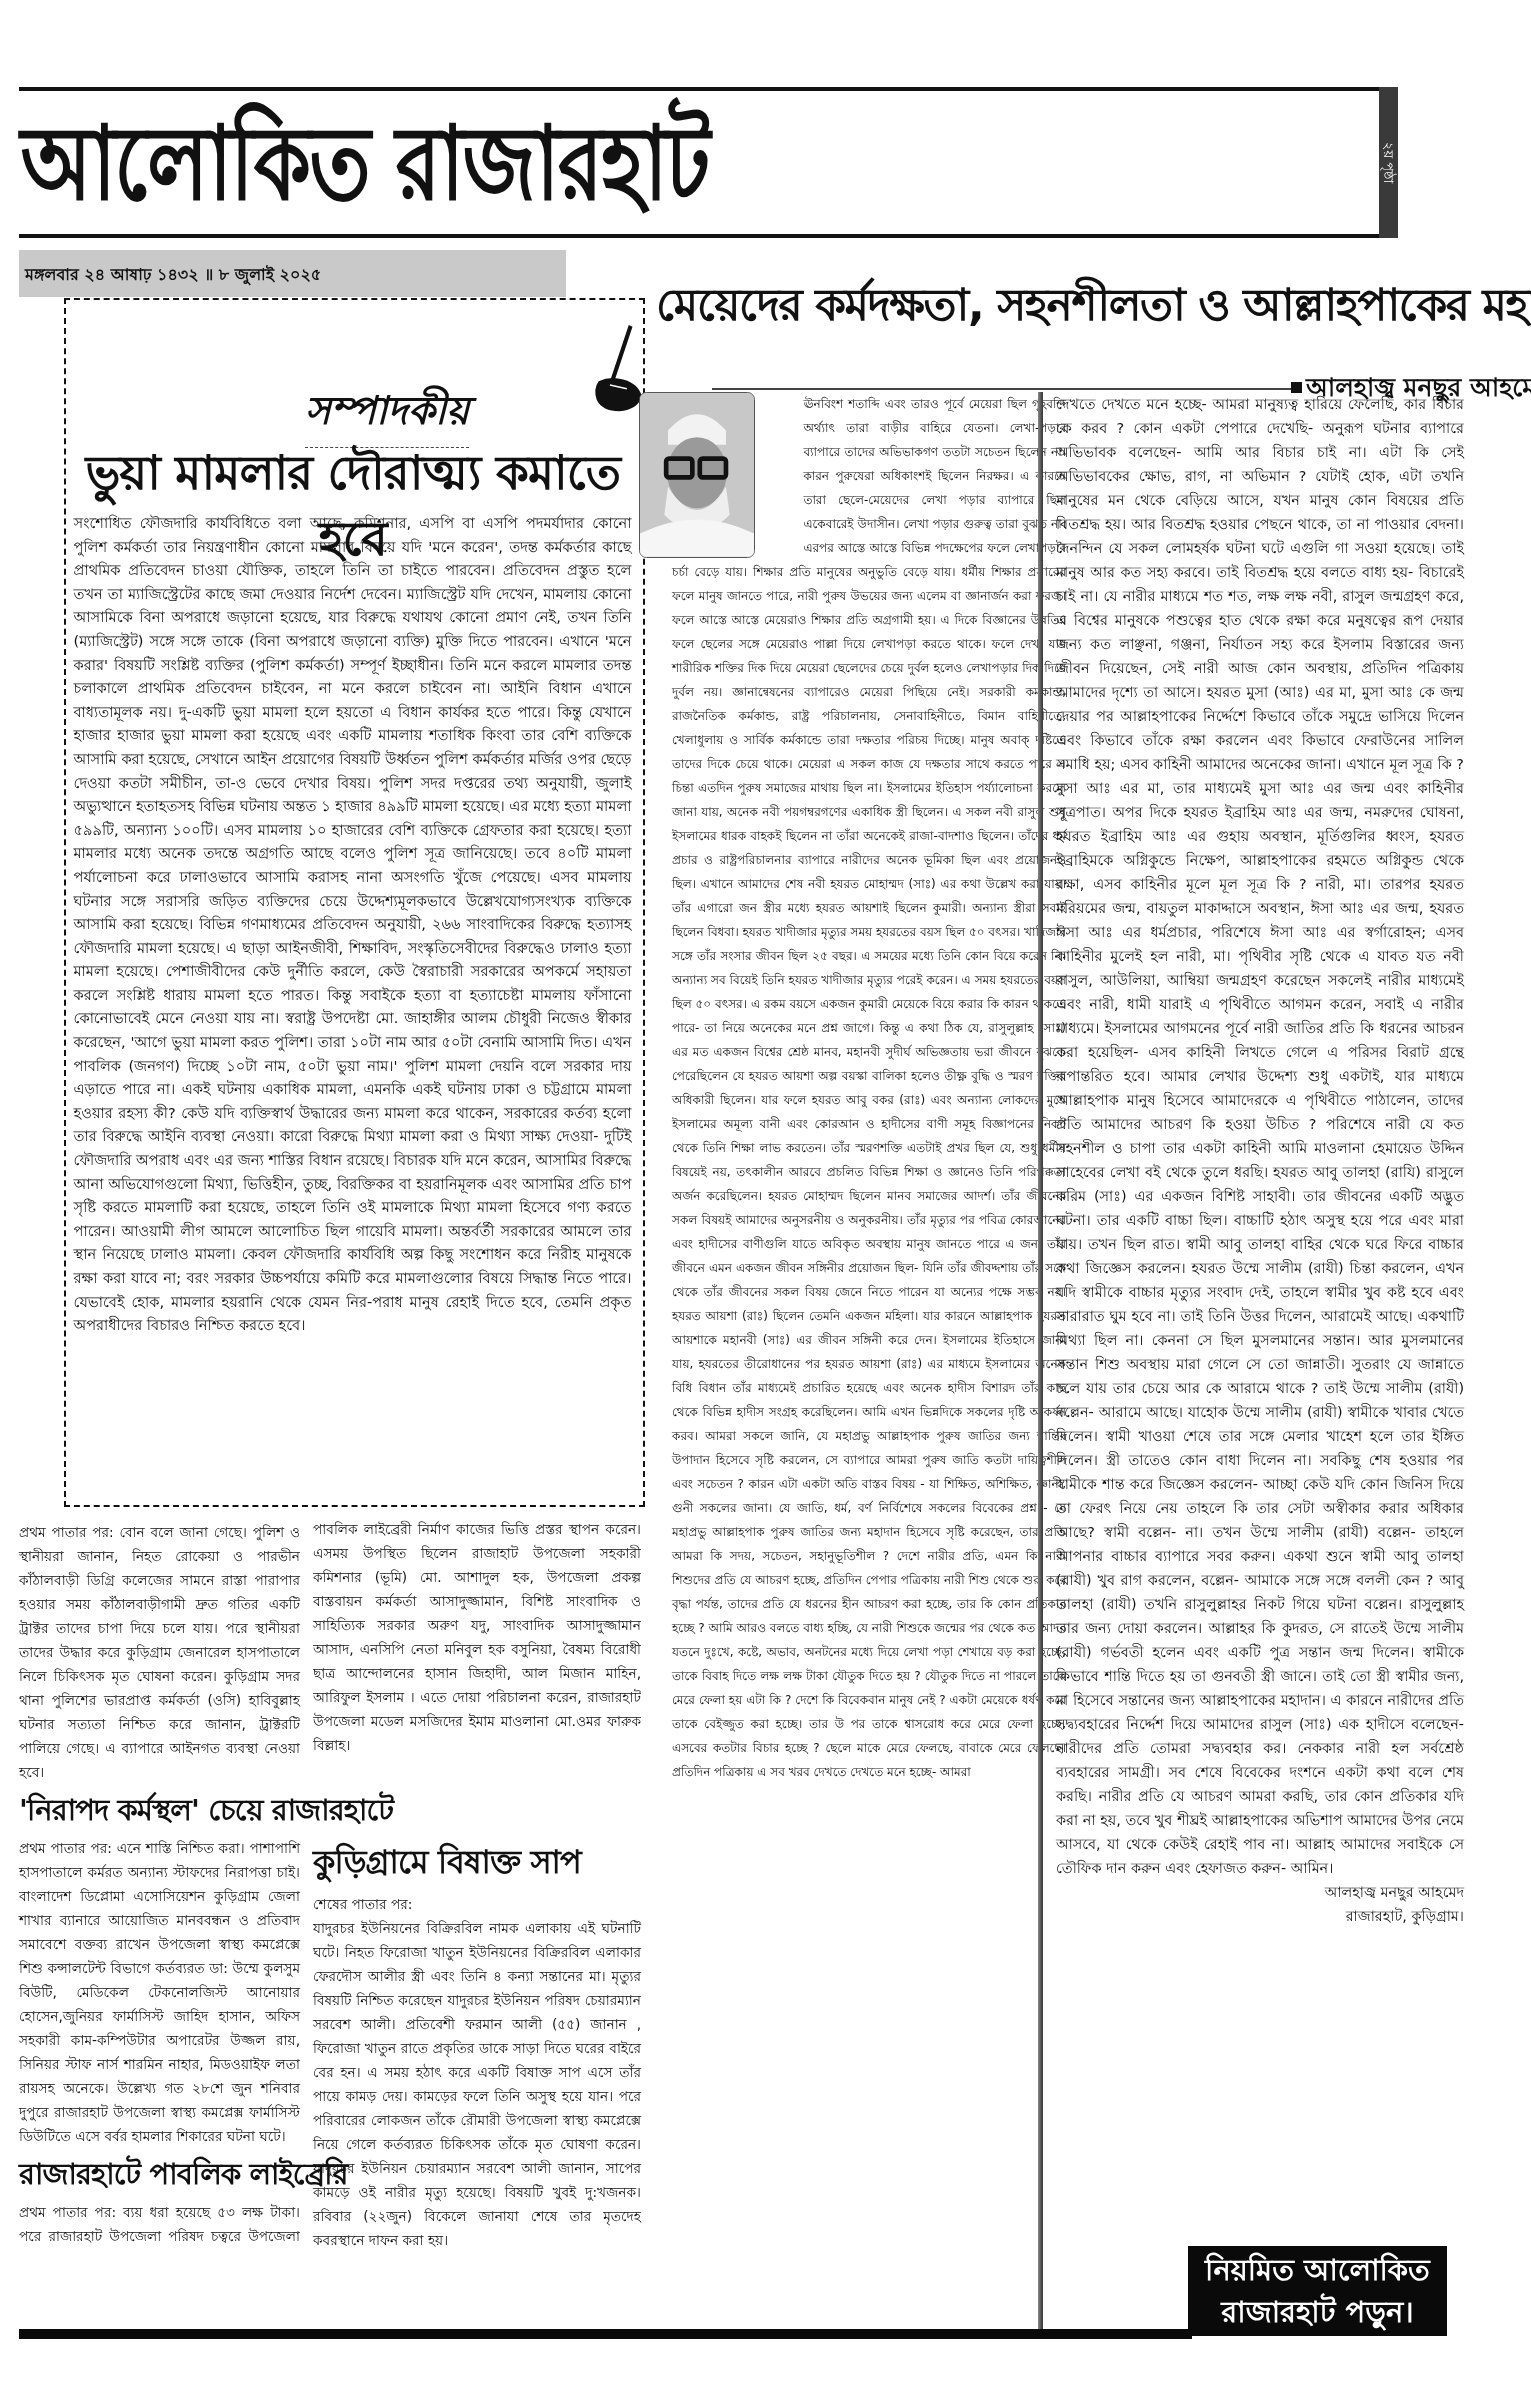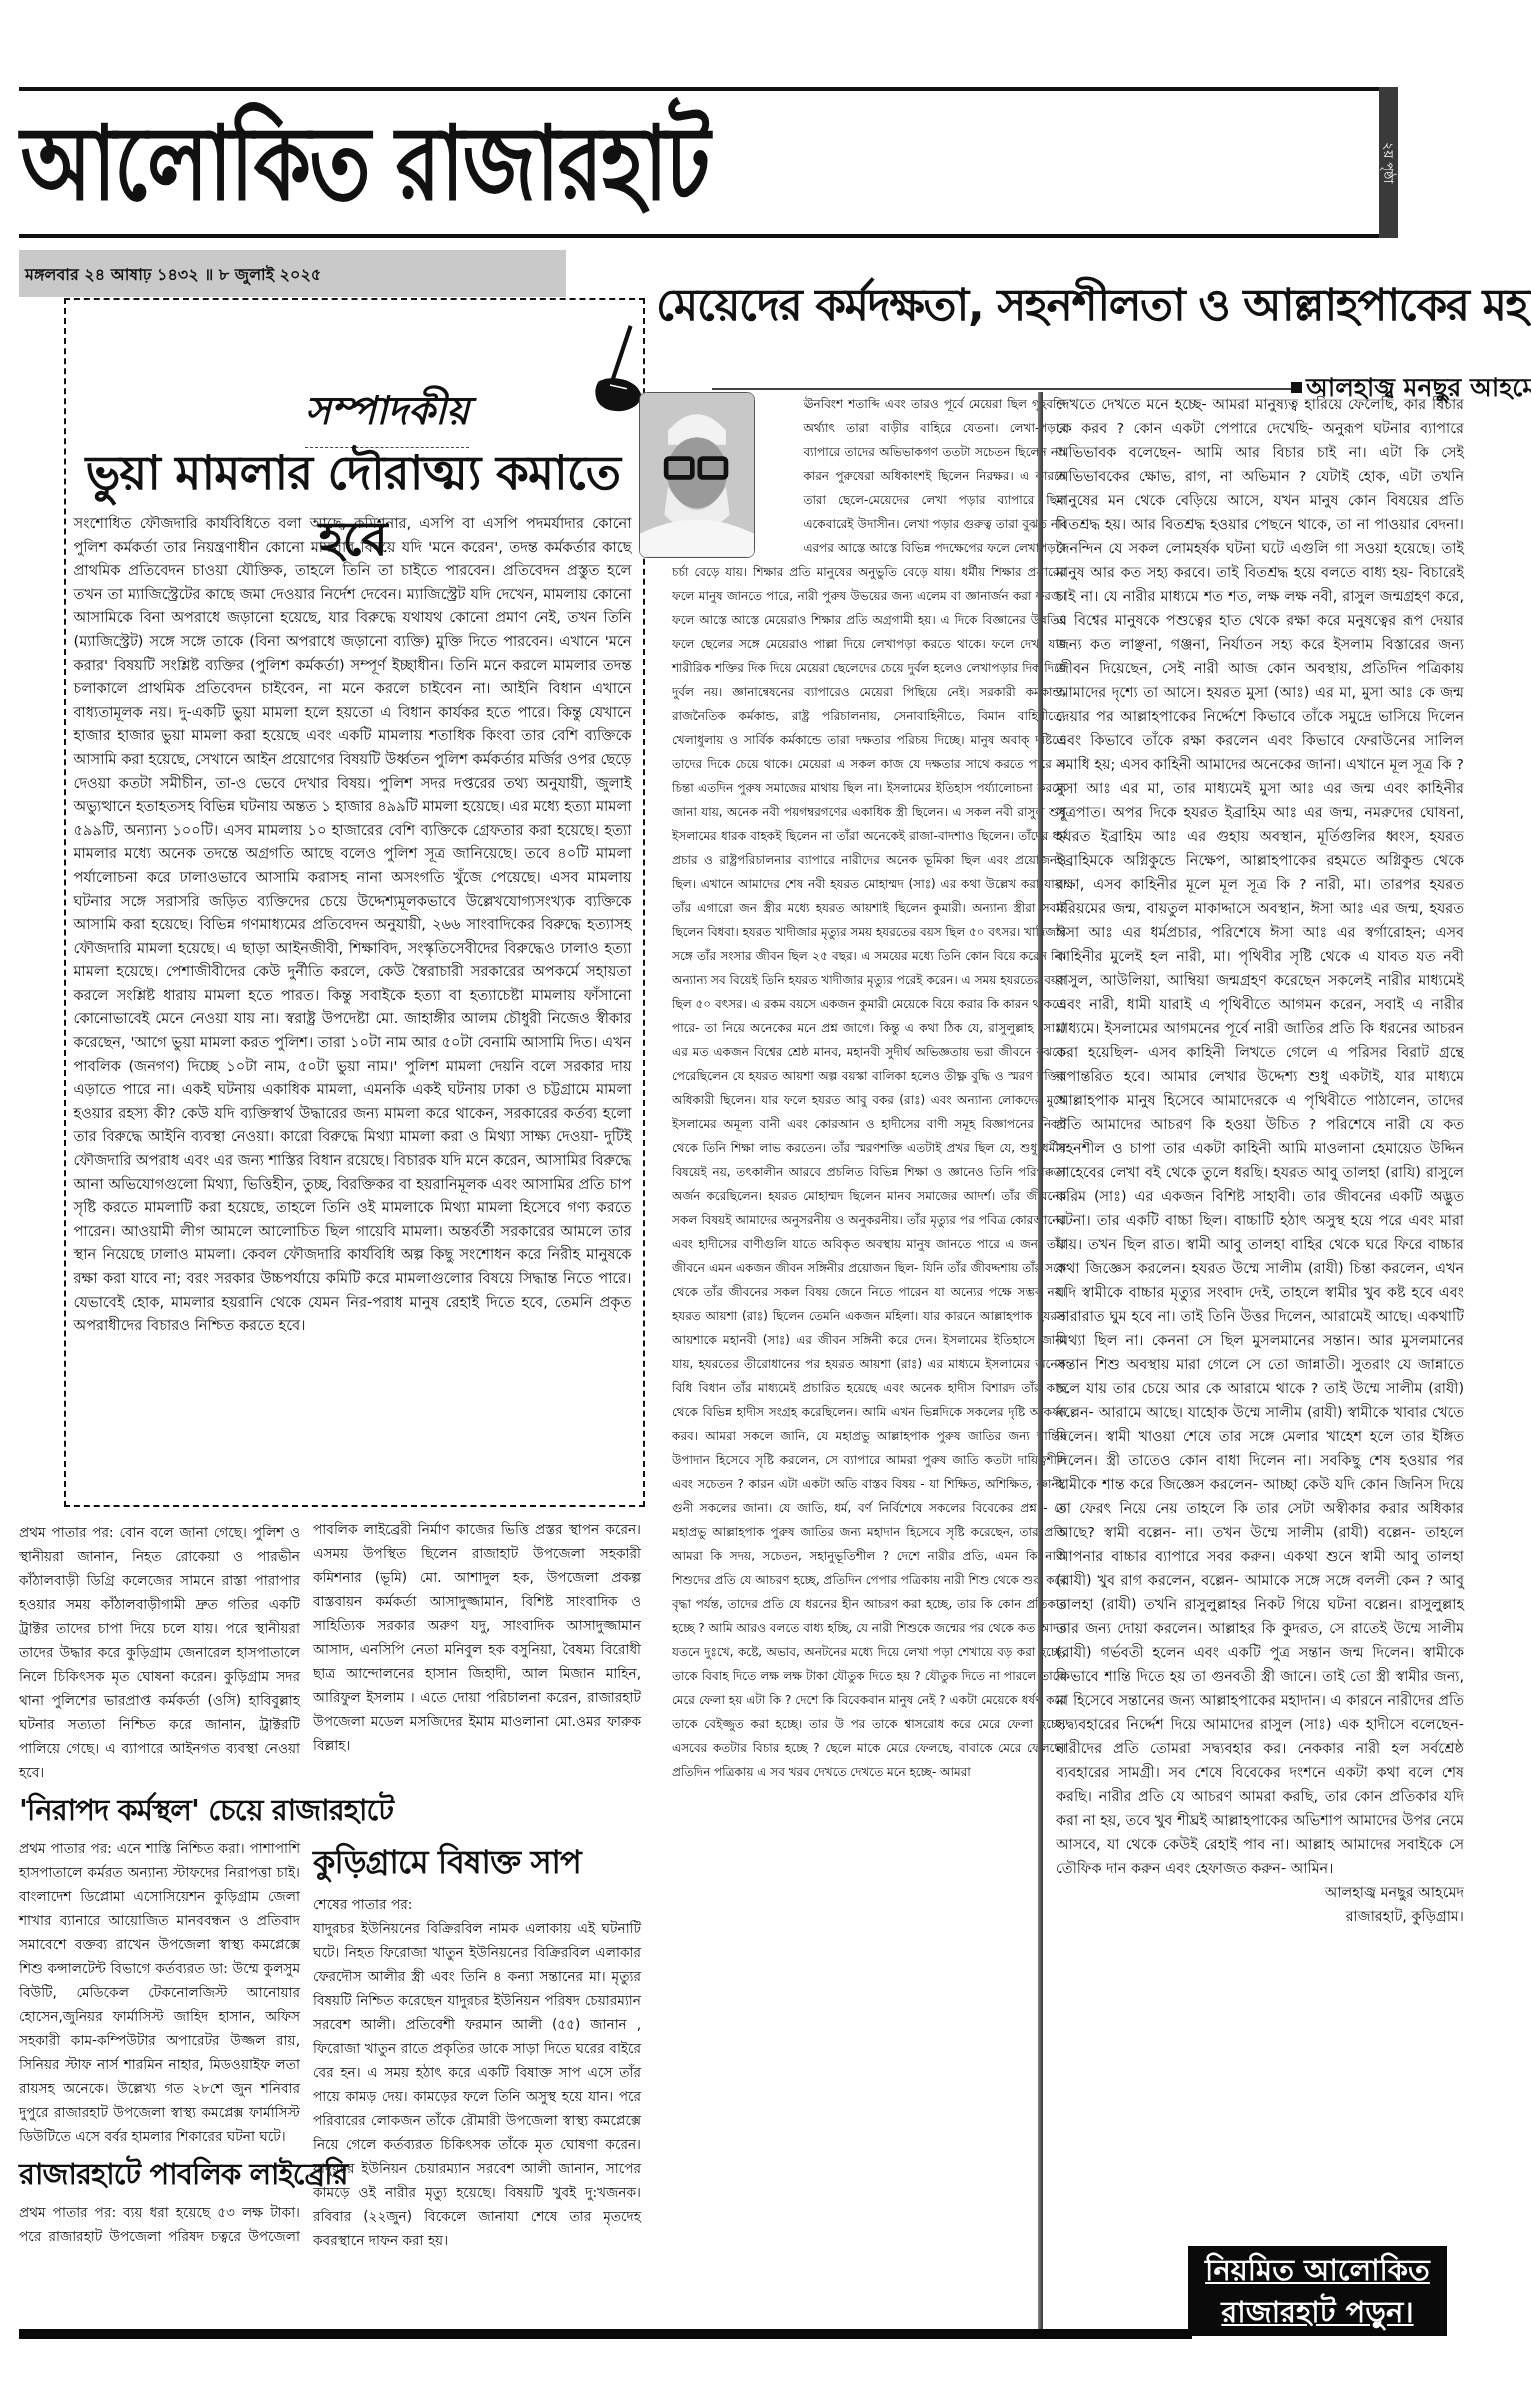--- a/index.html
+++ b/index.html
@@ -30,21 +30,21 @@
   
   .feat-title { left: 656px; top: 272px; width: 843px; font-size: 44px; font-weight: 900; letter-spacing: -1.4px; line-height: 66px; white-space: nowrap; }
   .byline-line { left: 712px; top: 388px; width: 581px; height: 1.9px; background: #444; }
   .byline-sq { left: 1291px; top: 382px; width: 11.2px; height: 11.2px; background: #111; }
   .byline { left: 1306px; top: 364px; font-size: 25px; font-weight: bold; line-height: 47px; white-space: nowrap; }
   .photo { left: 639px; top: 392px; width: 114px; height: 164px; border: 0.9px solid #555; border-radius: 7.5px; background: linear-gradient(180deg, #d4d4d4 0%, #bcbcbc 45%, #e8e8e8 70%, #f4f4f4 100%); overflow: hidden; }
   .col-mid { left: 639px; top: 392px; width: 394px; font-size: 12px; line-height: 24px; text-align: justify; margin-left: 33px; }
   .col-right { left: 1056px; top: 392px; width: 408px; font-size: 14.4px; line-height: 24px; text-align: justify; }
   .divider-v { left: 1038px; top: 392px; width: 4.7px; height: 1941px; background: linear-gradient(90deg, #888, #333); }
   .signature { text-align: right; }
-  .promo { left: 1188px; top: 2246px; width: 259px; height: 90px; background: #0a0a0a; color: #fff; font-size: 29px; font-weight: bold; text-align: center; line-height: 42px; padding-top: 2.8px; box-sizing: border-box; text-decoration: underline; }
+  .promo { left: 1188px; top: 2246px; width: 259px; height: 90px; background: #0a0a0a; color: #fff; font-size: 29px; font-weight: bold; text-align: center; line-height: 42px; padding-top: 2.8px; box-sizing: border-box; }
   .bottom-rule { left: 19px; top: 2329px; width: 1173px; height: 10.3px; background: #0a0a0a; }
   .float-photo { float: left; width: 122px; height: 164px; margin: 0 9.4px 1.9px 0; }
 </style>
 </head>
 <body>
 
 <div class="abs mast-top"></div>
 <div class="abs mast-title">আলোকিত রাজারহাট</div>
 <div class="abs mast-bot"></div>
 <div class="abs page-tab">২য় পৃষ্ঠা</div>

